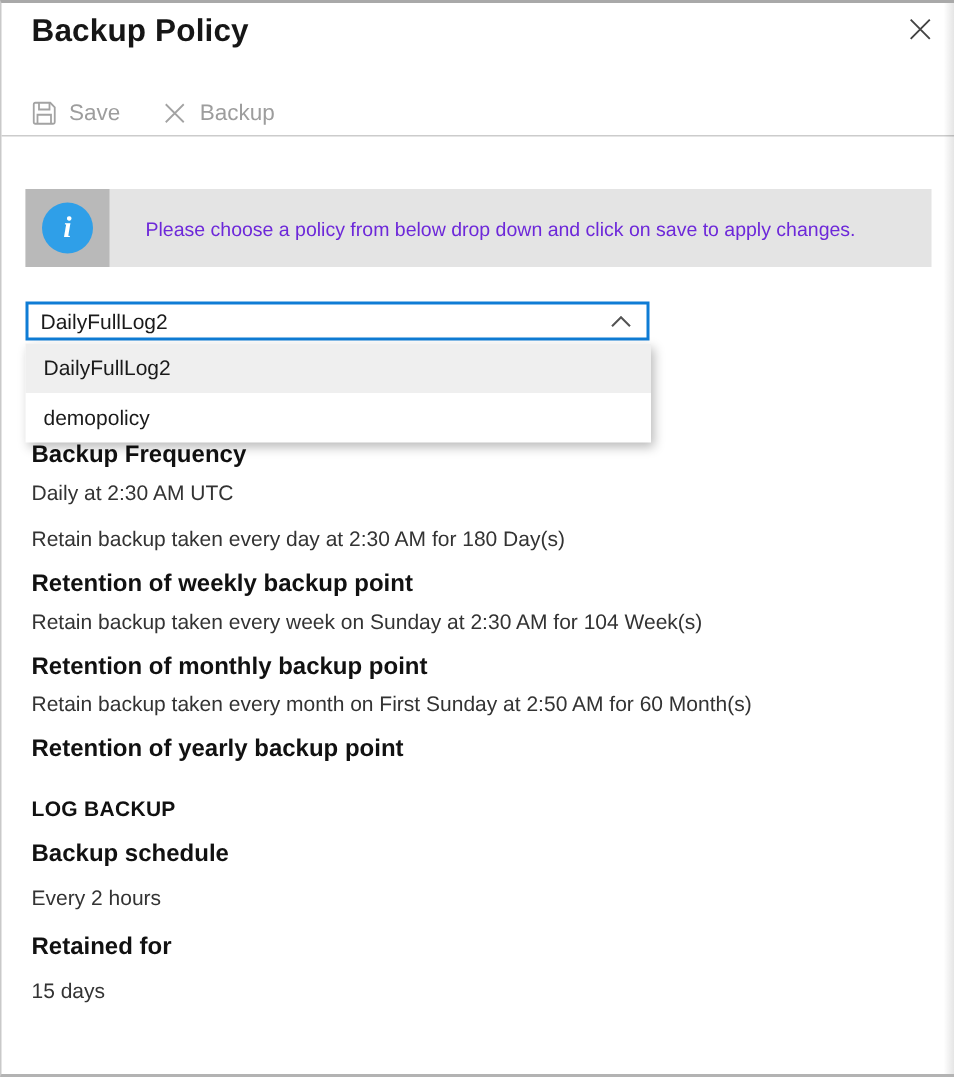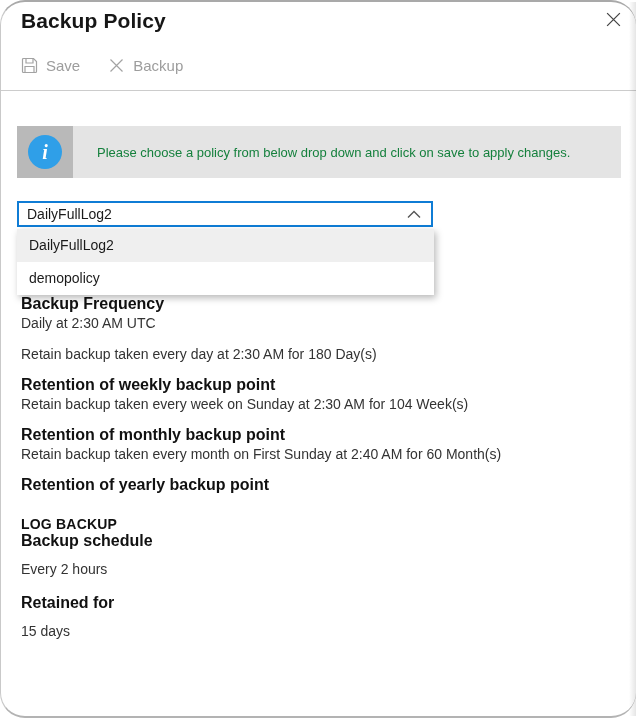--- a/index.html
+++ b/index.html
@@ -6,40 +6,39 @@
   html, body { width: 636px; height: 718px; background: #ffffff; }
   body { font-family: "Liberation Sans", sans-serif; color: #1a1a1a; overflow: hidden; }
 
   .panel {
     position: relative;
     width: 636px; height: 718px;
     background: #fff;
     border-top: 2px solid #a9a9a9;
     border-left: 1px solid #c9c9c9;
     border-bottom: 2px solid #b3b3b3;
-    border-radius: 25px;
   }
   .panel::after { 
     content: ""; position: absolute; top: 0; right: 0; width: 7px; height: 100%;
     background: linear-gradient(to right, rgba(0,0,0,0), rgba(0,0,0,0.10));
     pointer-events: none;
   }
 
   
   .header { position: relative; height: 44px; padding: 7px 20px 0 20px; }
   .page-title { font-size: 21px; font-weight: 700; letter-spacing: 0.1px; color: #161616; }
   .close-btn {
     position: absolute; top: 4px; right: 10px;
     width: 26px; height: 26px; border: none; background: transparent;
     color: #333; cursor: pointer; font-size: 0;
   }
   .close-btn svg { width: 17px; height: 17px; stroke: #444; stroke-width: 1.2; }
 
   
-  .toolbar { height: 38px; padding-left: 20px; display: flex; align-items: center; gap: 28px; }
+  .toolbar { height: 38px; padding-left: 20px; display: flex; align-items: flex-end; gap: 28px; }
   .tb-btn {
     display: flex; align-items: center; gap: 8px;
     border: none; background: transparent; color: #9d9d9d;
     font-family: "Liberation Sans", sans-serif; font-size: 15px; cursor: default;
   }
   .tb-btn .ticon { width: 17px; height: 17px; display: inline-block; }
   .tb-btn svg { width: 17px; height: 17px; stroke: #a3a3a3; fill: none; stroke-width: 1.2; }
   .separator { border: none; border-top: 1px solid #cccccc; margin-top: 6px; }
 
   
@@ -47,21 +46,21 @@
     margin: 35px 16px 0 16px; height: 52px;
     background: #e4e4e4; display: flex; align-items: stretch;
     width: 604px;
   }
   .banner-iconbox { width: 56px; background: #b9b9b9; display: flex; align-items: center; justify-content: center; flex: none; }
   .info-circle {
     width: 34px; height: 34px; border-radius: 50%; background: #2f9fe8;
     color: #fff; display: flex; align-items: center; justify-content: center;
     font-size: 20px; font-weight: 700; font-family: "Liberation Serif", serif; font-style: italic;
   }
-  .banner-text { align-self: center; padding-left: 24px; padding-right: 10px; font-size: 13px; color: #15803d; text-align: center; }
+  .banner-text { align-self: center; padding-left: 24px; padding-right: 10px; font-size: 13px; color: #6d28d9; text-align: center; }
 
   
   .dropdown-wrap { position: relative; margin: 23px 0 0 16px; width: 472px; height: 26px; }
   .select-box {
     width: 416px; height: 26px; background: #fff;
     border: 2px solid #0f7cd5;
     display: flex; align-items: center; justify-content: space-between;
     padding: 0 10px 0 8px; cursor: pointer;
   }
   .select-box .sel-text { font-size: 14px; color: #1a1a1a; }
@@ -71,22 +70,22 @@
     background: #fff; z-index: 5;
     box-shadow: 2px 3px 7px rgba(0,0,0,0.28);
   }
   .option { height: 33px; line-height: 33px; padding-left: 12px; font-size: 14px; color: #1a1a1a; cursor: pointer; }
   .option.selected { background: #efefef; }
 
   
   .content { padding: 0 20px; margin-top: 68px; }
   .section { margin-bottom: 13px; }
   .sec-label { font-size: 16px; font-weight: 700; color: #111; line-height: 18px; }
-  .sec-value { font-size: 14px; color: #333; line-height: 18px; margin-top: 1px; }
-  .group-heading { font-size: 14px; font-weight: 700; color: #111; margin-top: 22px; letter-spacing: 0.2px; }
+  .sec-value { font-size: 14px; color: #333; line-height: 18px; margin-top: 6px; }
+  .group-heading { font-size: 14px; font-weight: 700; color: #111; margin-top: 22px; margin-bottom: 14px; letter-spacing: 0.2px; }
   .section.log { margin-bottom: 16px; }
   .section.log .sec-value { margin-top: 10px; }
 </style>
 </head>
 <body>
 
 <div class="panel">
 
   <div class="header">
     <div class="page-title">Backup Policy</div>
@@ -152,21 +151,21 @@
       <div class="sec-value">Retain backup taken every day at 2:30 AM for 180 Day(s)</div>
     </div>
 
     <div class="section">
       <div class="sec-label">Retention of weekly backup point</div>
       <div class="sec-value">Retain backup taken every week on Sunday at 2:30 AM for 104 Week(s)</div>
     </div>
 
     <div class="section">
       <div class="sec-label">Retention of monthly backup point</div>
-      <div class="sec-value">Retain backup taken every month on First Sunday at 2:40 AM for 60 Month(s)</div>
+      <div class="sec-value">Retain backup taken every month on First Sunday at 2:50 AM for 60 Month(s)</div>
     </div>
 
     <div class="section">
       <div class="sec-label">Retention of yearly backup point</div>
     </div>
 
     <div class="group-heading">LOG BACKUP</div>
 
     <div class="section log">
       <div class="sec-label">Backup schedule</div>

